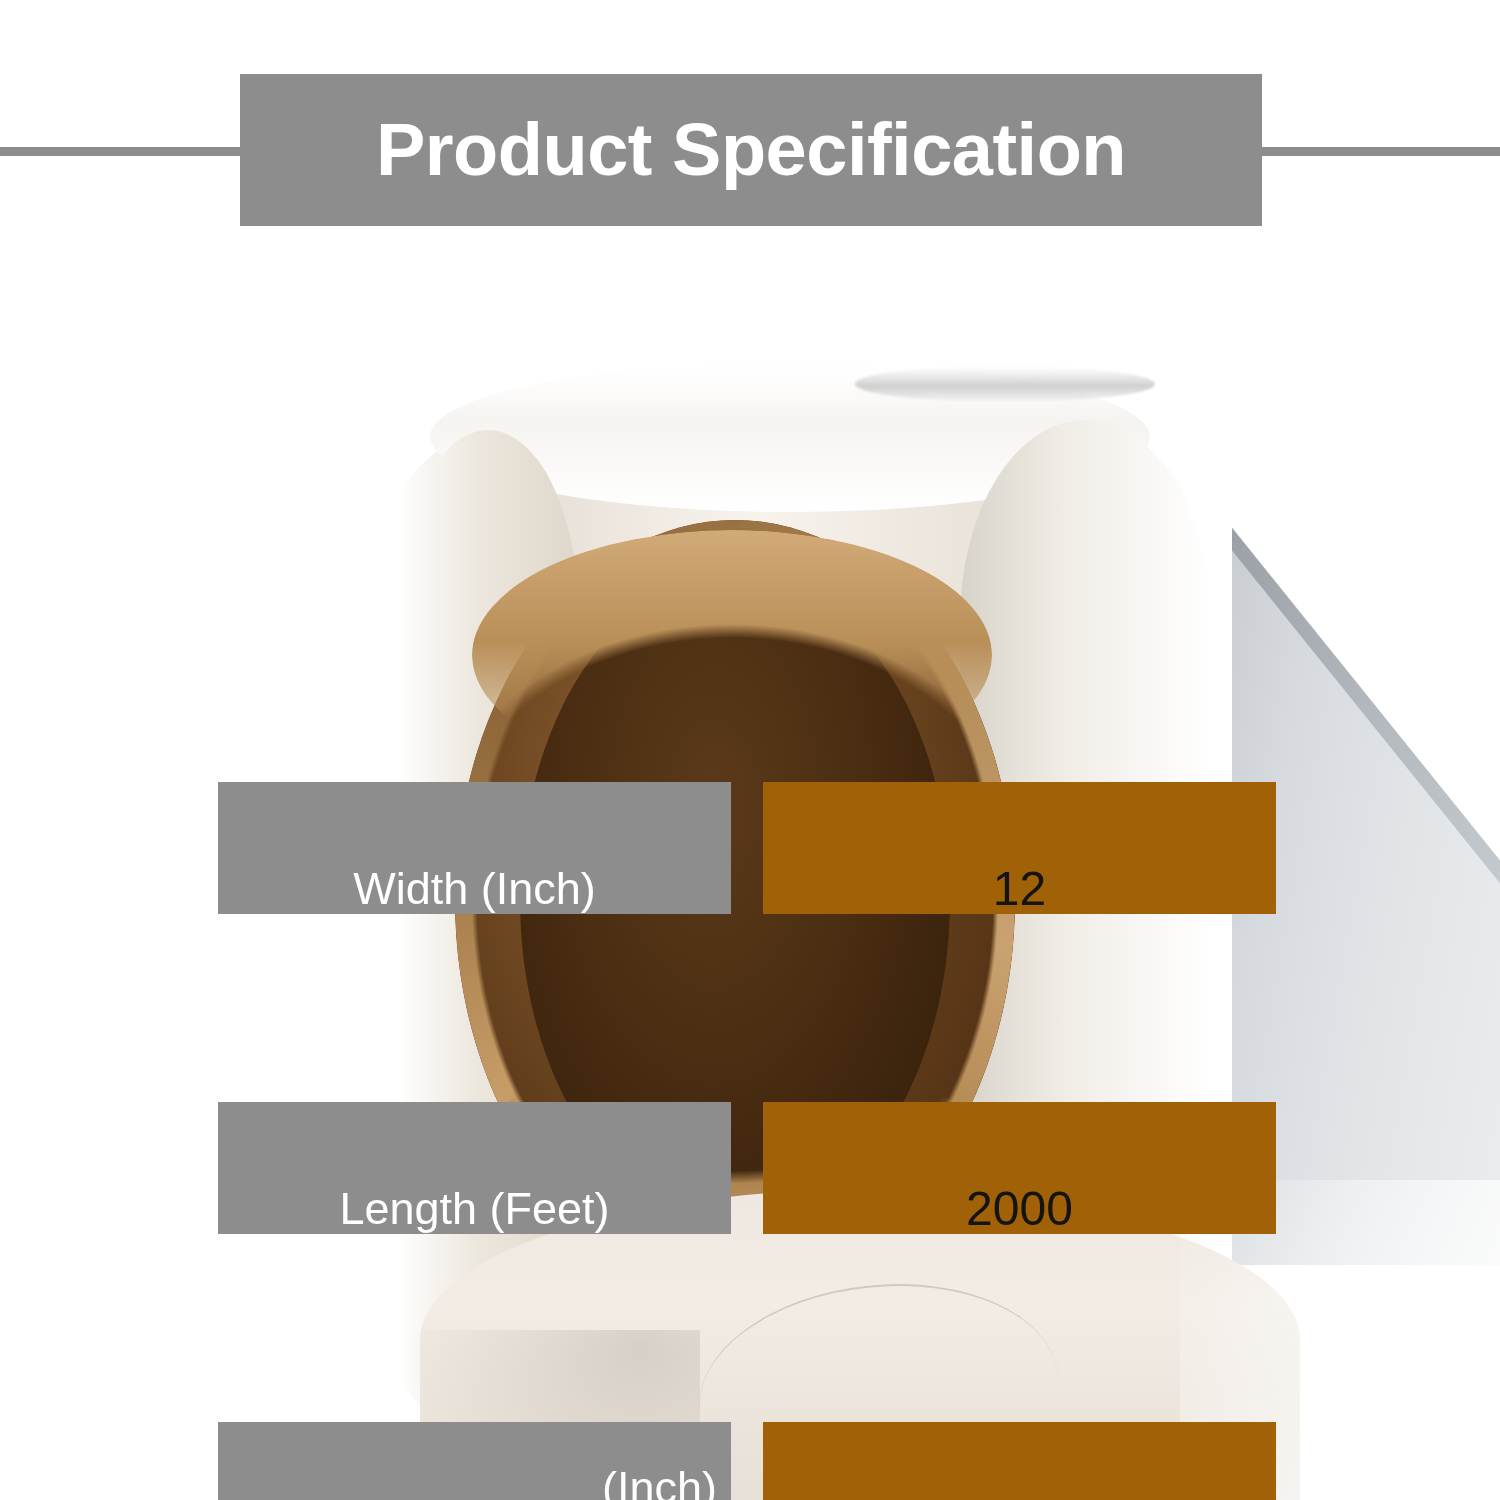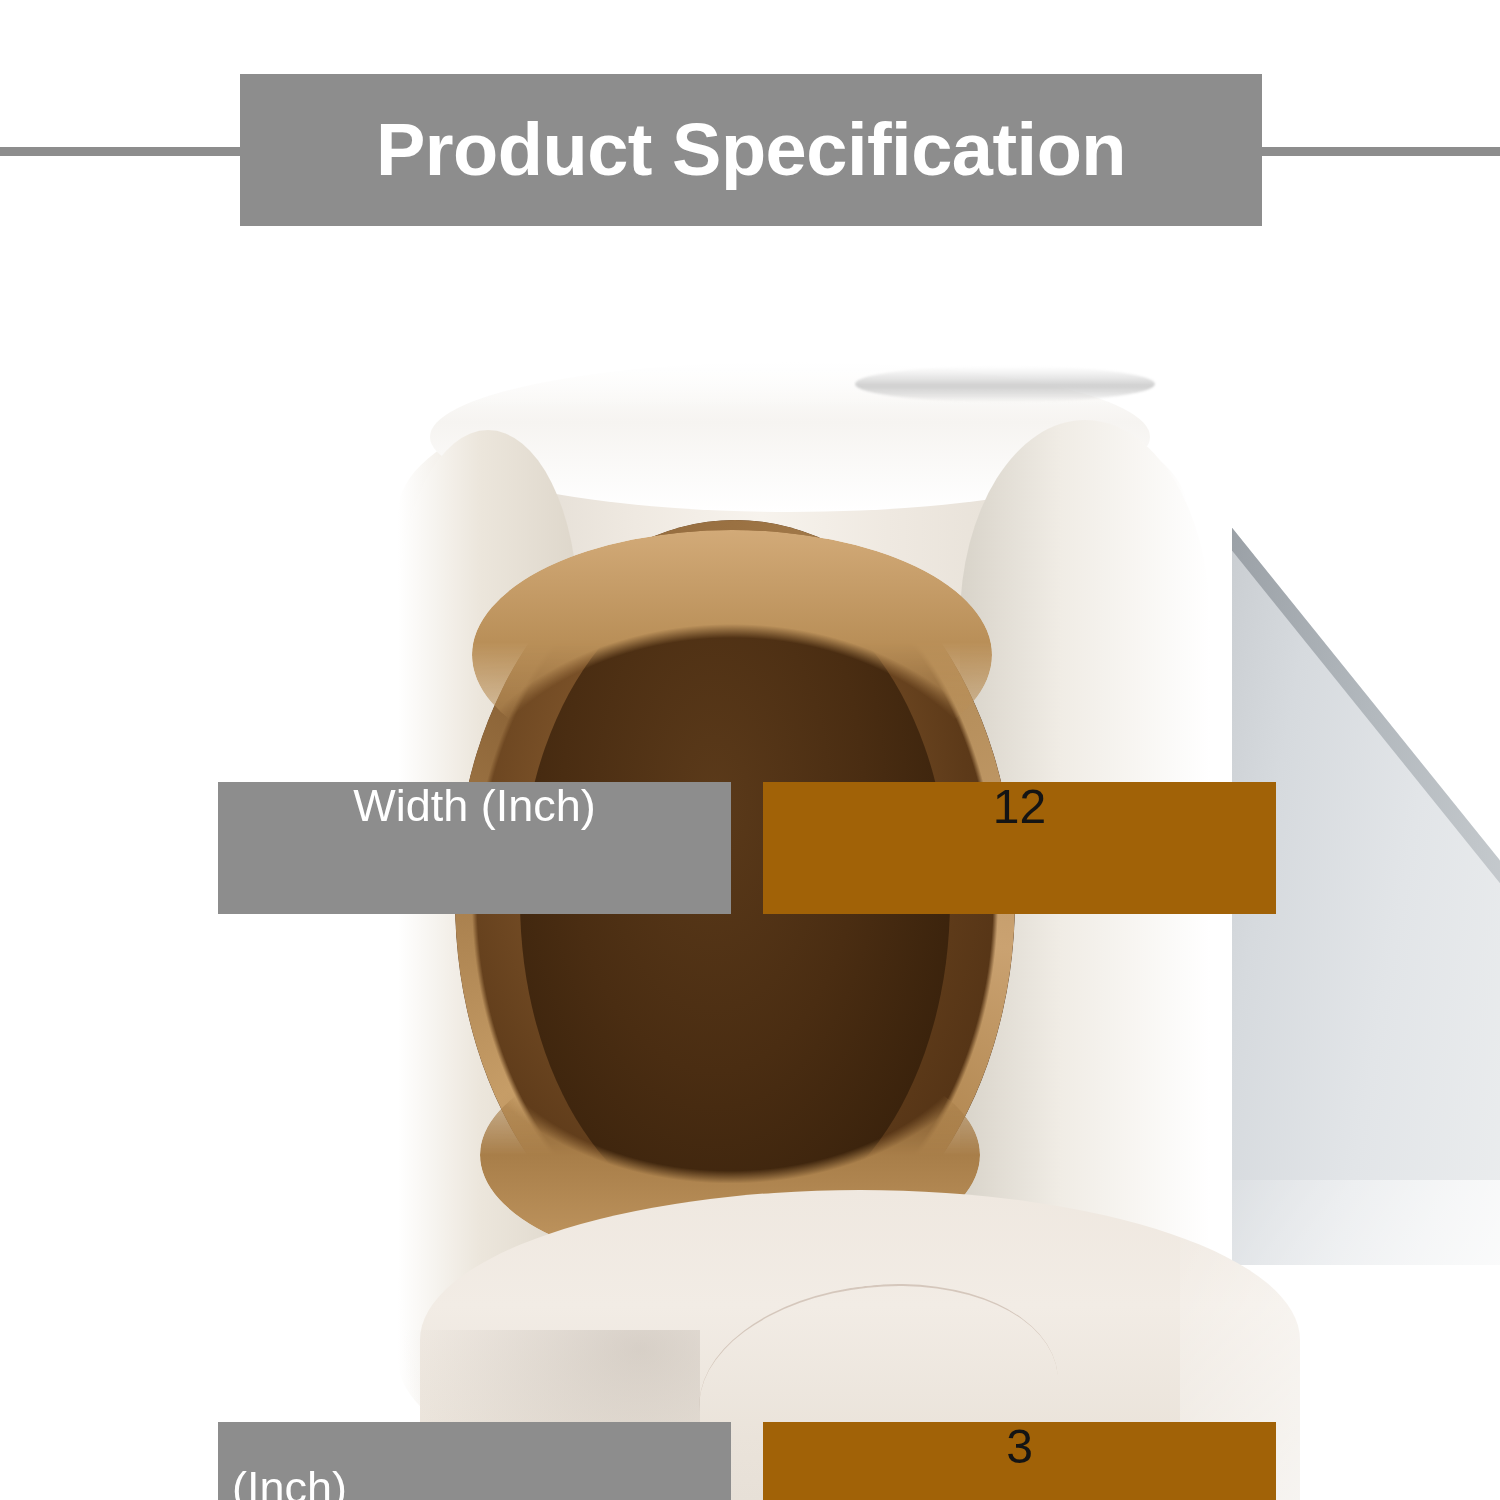--- a/index.html
+++ b/index.html
@@ -202,21 +202,21 @@
     letter-spacing:-0.5px;
     line-height:1;
     white-space:nowrap;
   }
 
   
   #spec-table { position:absolute; left:0; top:0; width:1500px; height:1500px; }
   .spec-row { position:absolute; left:0; width:1500px; }
   .cell {
     position:absolute;
-    display:flex; align-items:flex-start; justify-content:center;
+    display:flex; align-items:flex-end; justify-content:center;
     text-align:center;
   }
   .cell-label {
     left:218px; width:513px;
     background:#8d8d8d;
     color:#ffffff;
     font-size:45px;
     line-height:1.08;
     padding:0 14px;
   }
@@ -268,20 +268,28 @@
 
     <div class="spec-row" style="top:391px;height:132px;">
       <div class="cell cell-label" style="top:391px;height:132px;">
         <span>Width (Inch)</span>
       </div>
       <div class="cell cell-value" style="top:391px;height:132px;">
         <span>12</span>
       </div>
     </div>
 
+    <div class="spec-row" style="top:551px;height:132px;">
+      <div class="cell cell-label" style="top:551px;height:132px;">
+        <span>Length (Feet)</span>
+      </div>
+      <div class="cell cell-value" style="top:551px;height:132px;">
+        <span>2000</span>
+      </div>
+    </div>
 
     <div class="spec-row" style="top:711px;height:132px;">
       <div class="cell cell-label" style="top:711px;height:132px;flex-direction:column;justify-content:center;">
         <span class="two-line">(Inch)</span>
       </div>
       <div class="cell cell-value" style="top:711px;height:132px;">
         <span>3</span>
       </div>
     </div>
 

